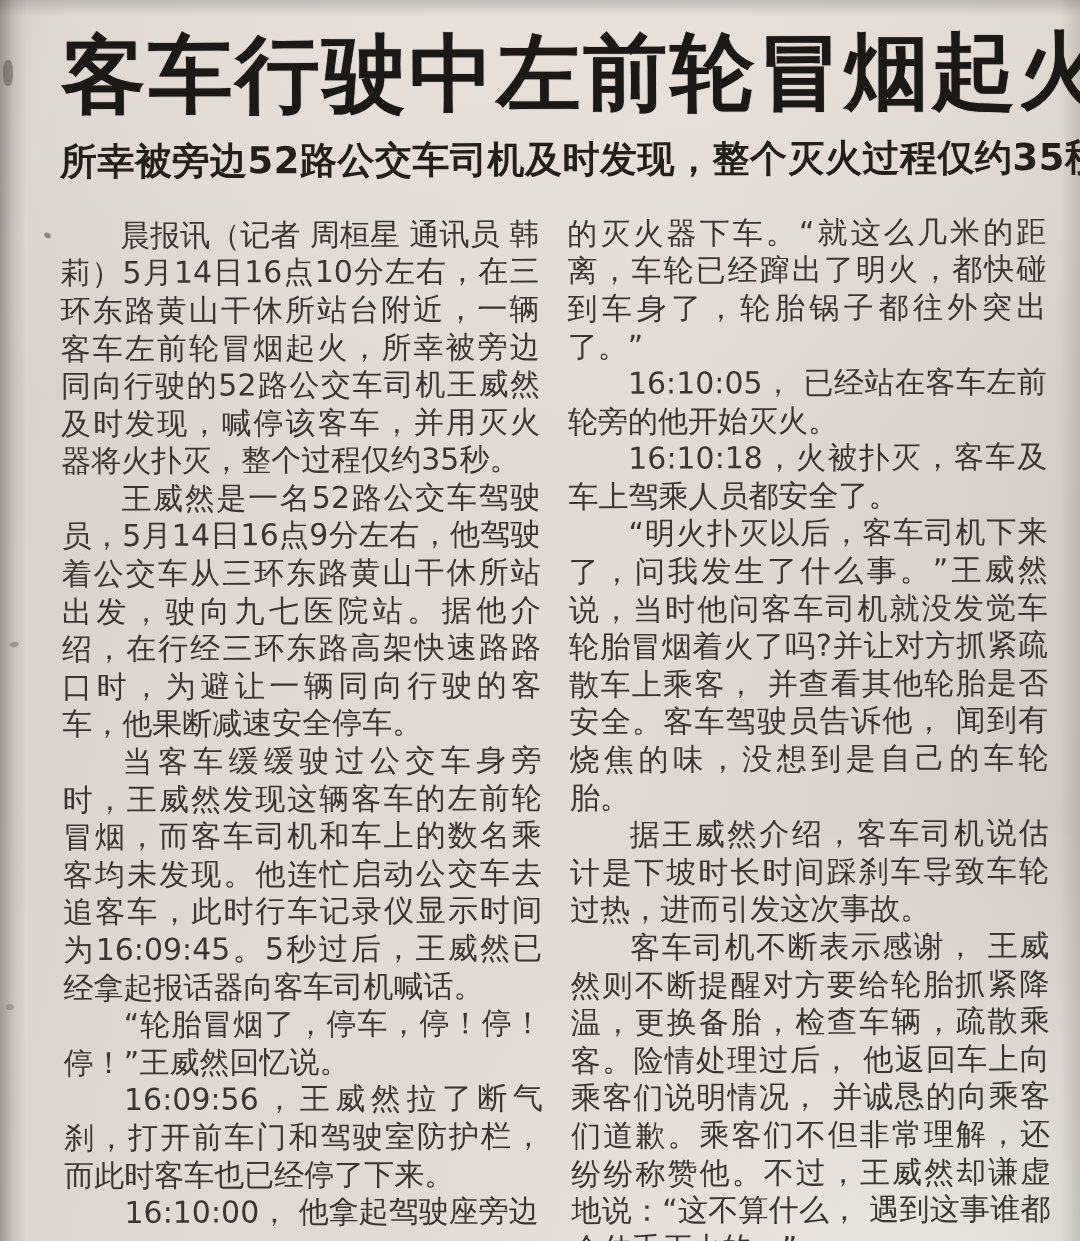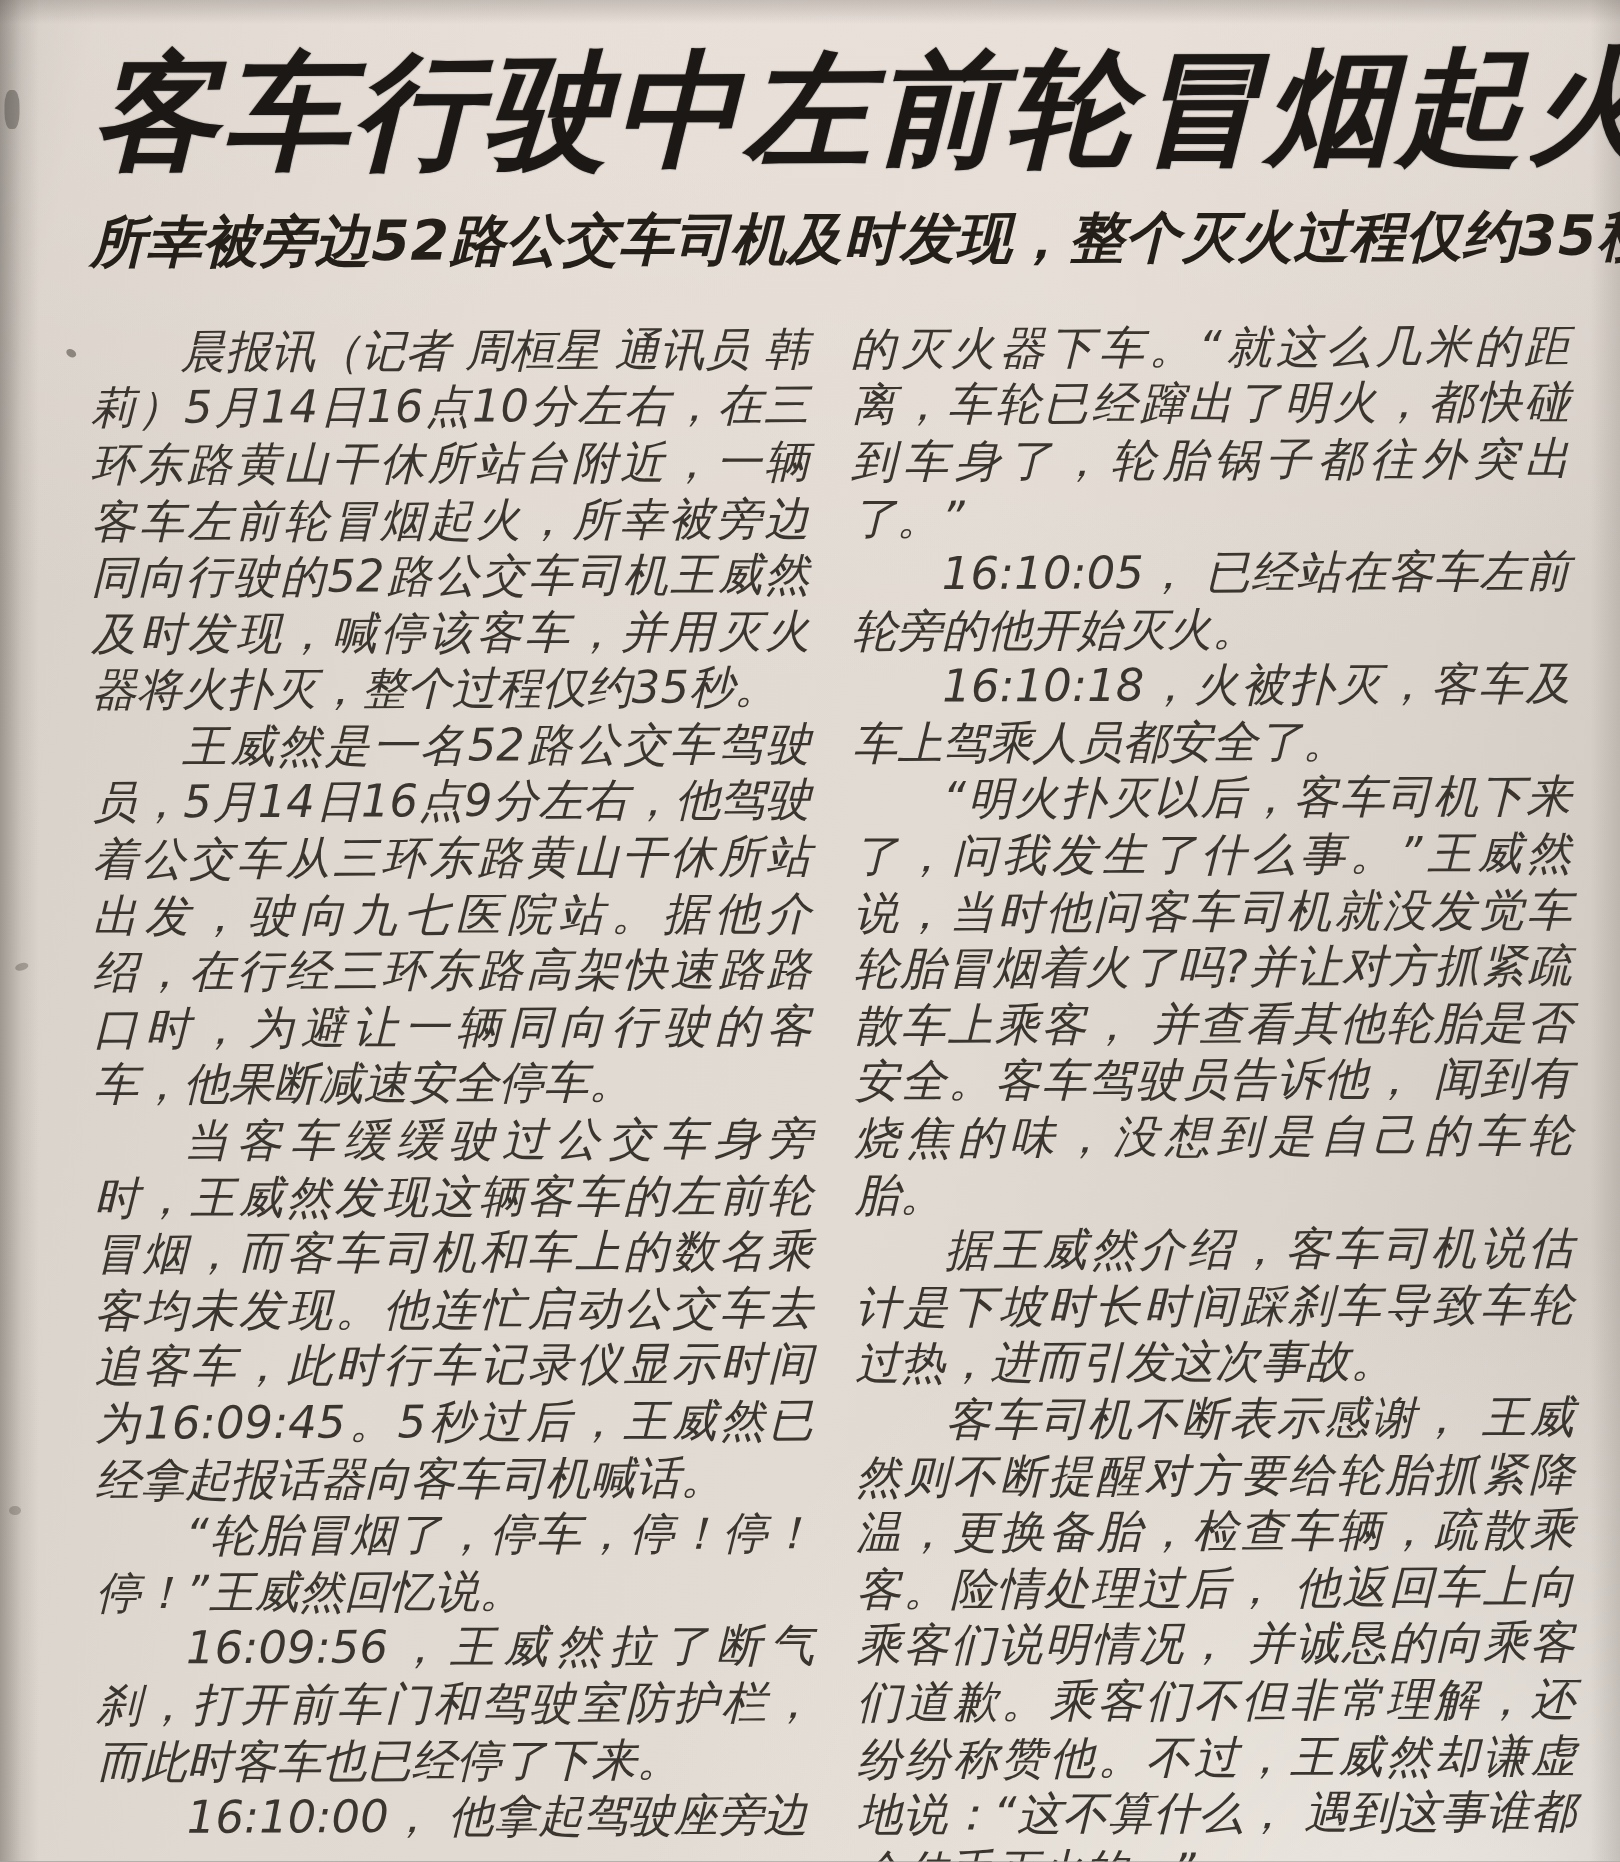--- a/index.html
+++ b/index.html
@@ -15,21 +15,20 @@
     position: relative;
     width: 1080px;
     height: 1241px;
     overflow: hidden;
     margin: 0 auto;
     color: #38332e;
     background:
       radial-gradient(90% 70% at 88% 104%, rgba(252,249,243,0.55), rgba(252,249,243,0) 55%),
       radial-gradient(140% 60% at 50% -5%, rgba(236,227,221,0.75), rgba(236,227,221,0) 70%),
       linear-gradient(101deg, #c6c0b9 0%, #d8d1c9 5%, #e0d9d1 28%, #e2dbd3 55%, #dbd4cc 78%, #d0c9c2 96%, #c8c1ba 100%);
-    font-style: italic;
   }
   
   .shade-left {
     position: absolute; left: 0; top: 0; width: 26px; height: 100%;
     background: linear-gradient(90deg, rgba(60,55,50,0.38), rgba(60,55,50,0.10) 55%, rgba(60,55,50,0) 100%);
     pointer-events: none;
   }
   .shade-top {
     position: absolute; left: 0; top: 0; width: 100%; height: 16px;
     background: linear-gradient(180deg, rgba(70,64,58,0.22), rgba(70,64,58,0) 100%);

